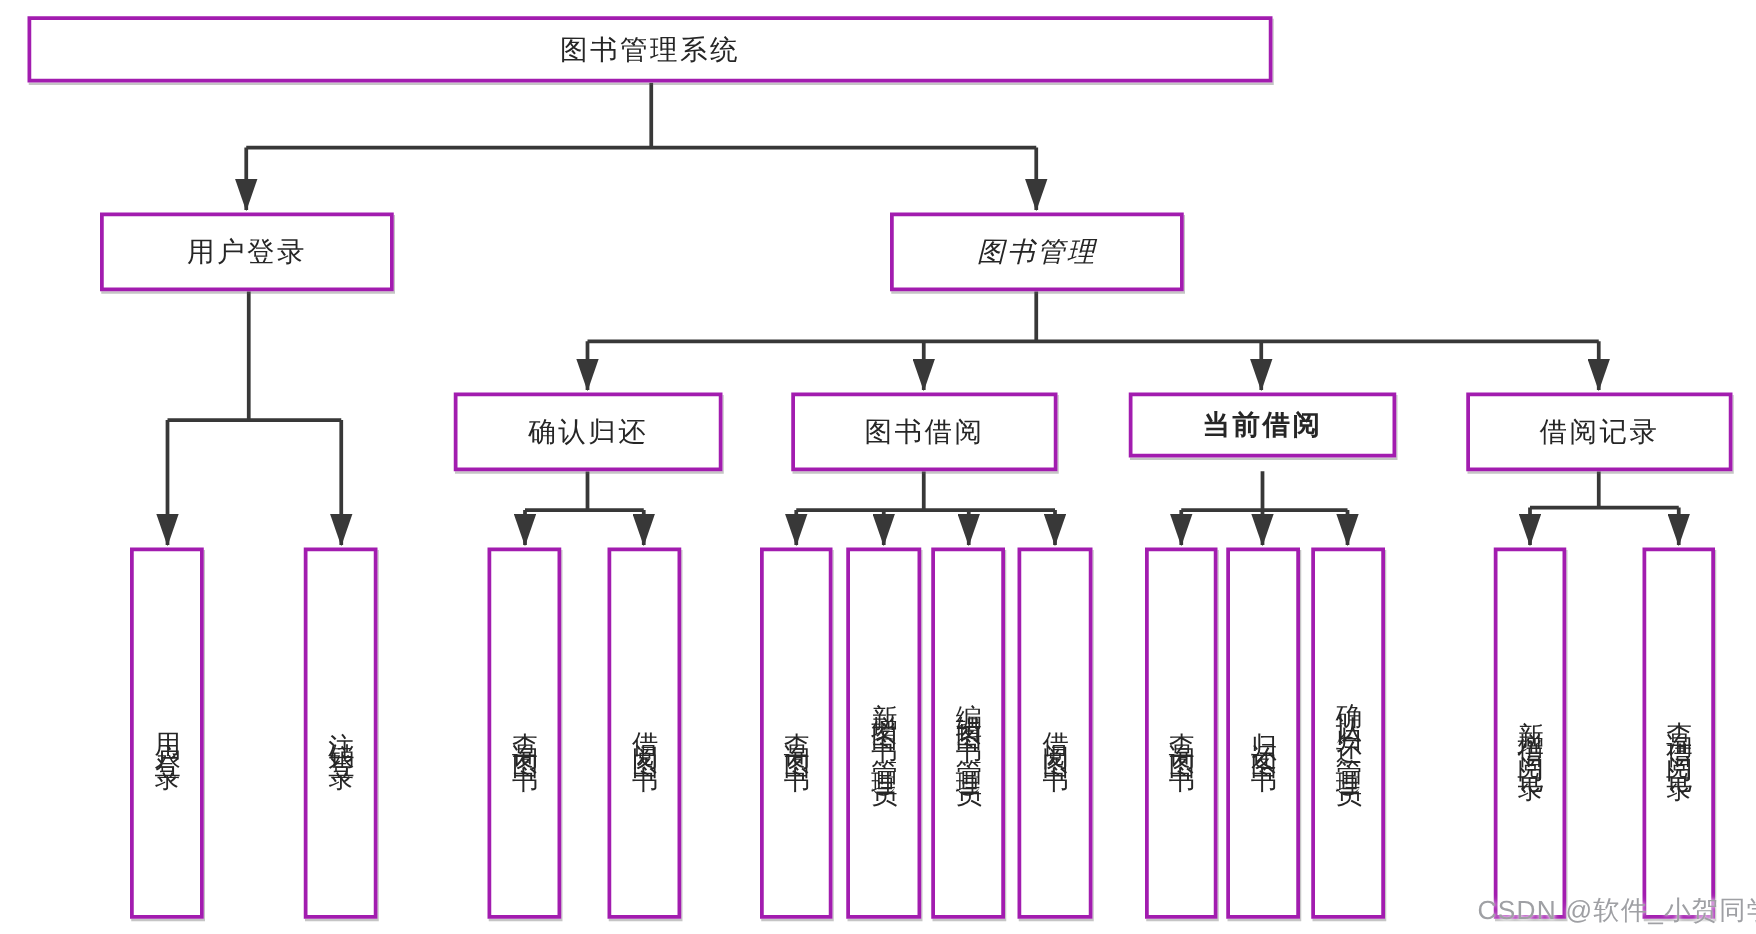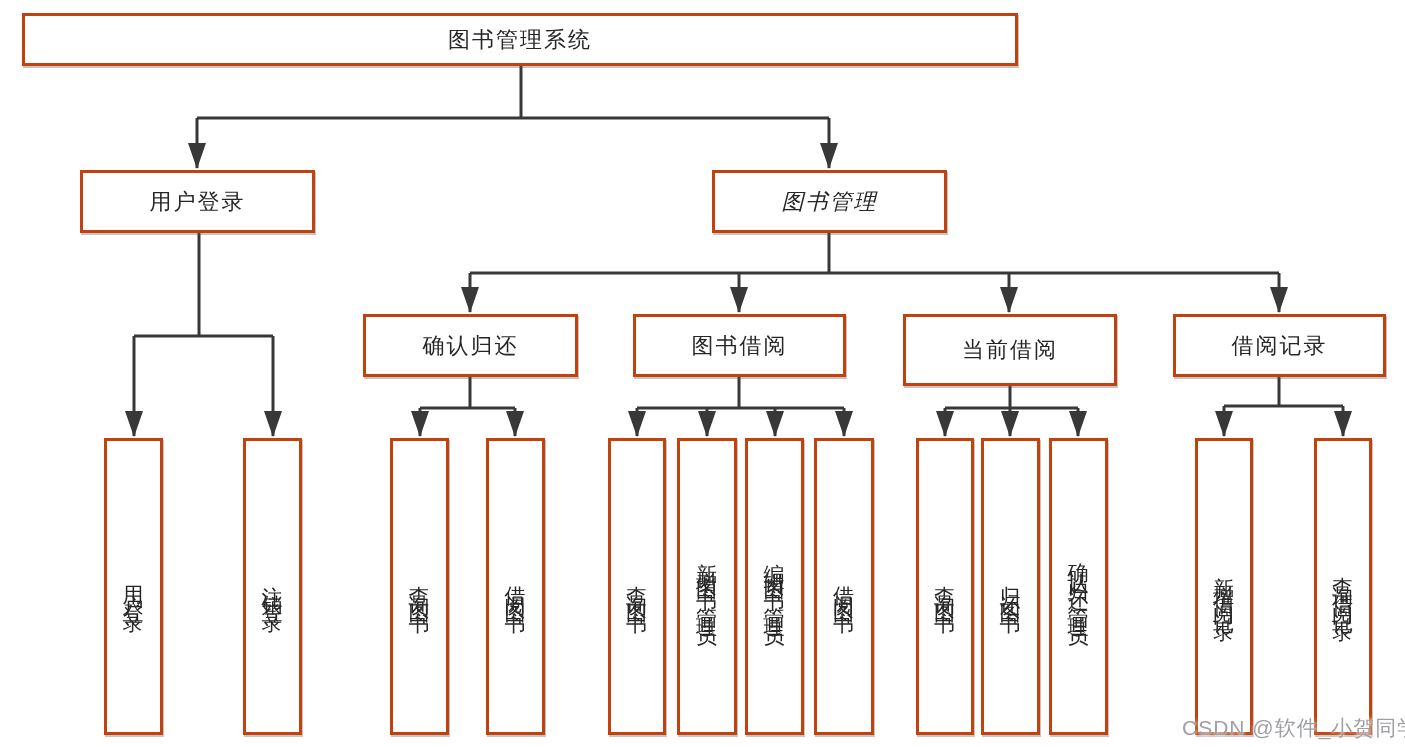--- a/index.html
+++ b/index.html
@@ -19,21 +19,21 @@
     position: absolute;
     left: 0;
     top: 0;
     width: 1405px;
     height: 747px;
     pointer-events: none;
   }
   .node {
     position: absolute;
     box-sizing: border-box;
-    border: 3px solid #c2410c;
+    border: 3px solid #a21caf;
     background: #ffffff;
     color: #262626;
     display: flex;
     align-items: center;
     justify-content: center;
     box-shadow: 1px 2px 0 rgba(90,90,90,0.35);
   }
   .node.h {
     font-size: 22px;
     letter-spacing: 2px;
@@ -104,21 +104,21 @@
     <line x1="1343" y1="406" x2="1343" y2="436" stroke="#383838" stroke-width="3" marker-end="url(#ah)"></line>
   </svg>
 
   <div class="node h" style="left:22px; top:13px; width:996px; height:53px;">图书管理系统</div>
 
   <div class="node h" style="left:80px; top:170px; width:235px; height:63px;">用户登录</div>
   <div class="node h" style="left:712px; top:170px; width:235px; height:63px;font-style:italic;">图书管理</div>
 
   <div class="node h" style="left:363px; top:314px; width:215px; height:63px;">确认归还</div>
   <div class="node h" style="left:633px; top:314px; width:213px; height:63px;">图书借阅</div>
-  <div class="node h" style="left:903px; top:314px; width:214px; height:72px;">当前借阅</div>
+  <div class="node h" style="left:903px; top:314px; width:214px; height:52px;font-weight:bold;">当前借阅</div>
   <div class="node h" style="left:1173px; top:314px; width:213px; height:63px;">借阅记录</div>
 
   <div class="node v" style="left:104px; top:438px; width:59px; height:297px;">用户登录</div>
   <div class="node v" style="left:243px; top:438px; width:59px; height:297px;">注销登录</div>
 
   <div class="node v" style="left:390px; top:438px; width:59px; height:297px;">查询图书</div>
   <div class="node v" style="left:486px; top:438px; width:59px; height:297px;">借阅图书</div>
 
   <div class="node v" style="left:608px; top:438px; width:58px; height:297px;">查询图书</div>
   <div class="node v" style="left:677px; top:438px; width:60px; height:297px;">新增图书（管理员）</div>

